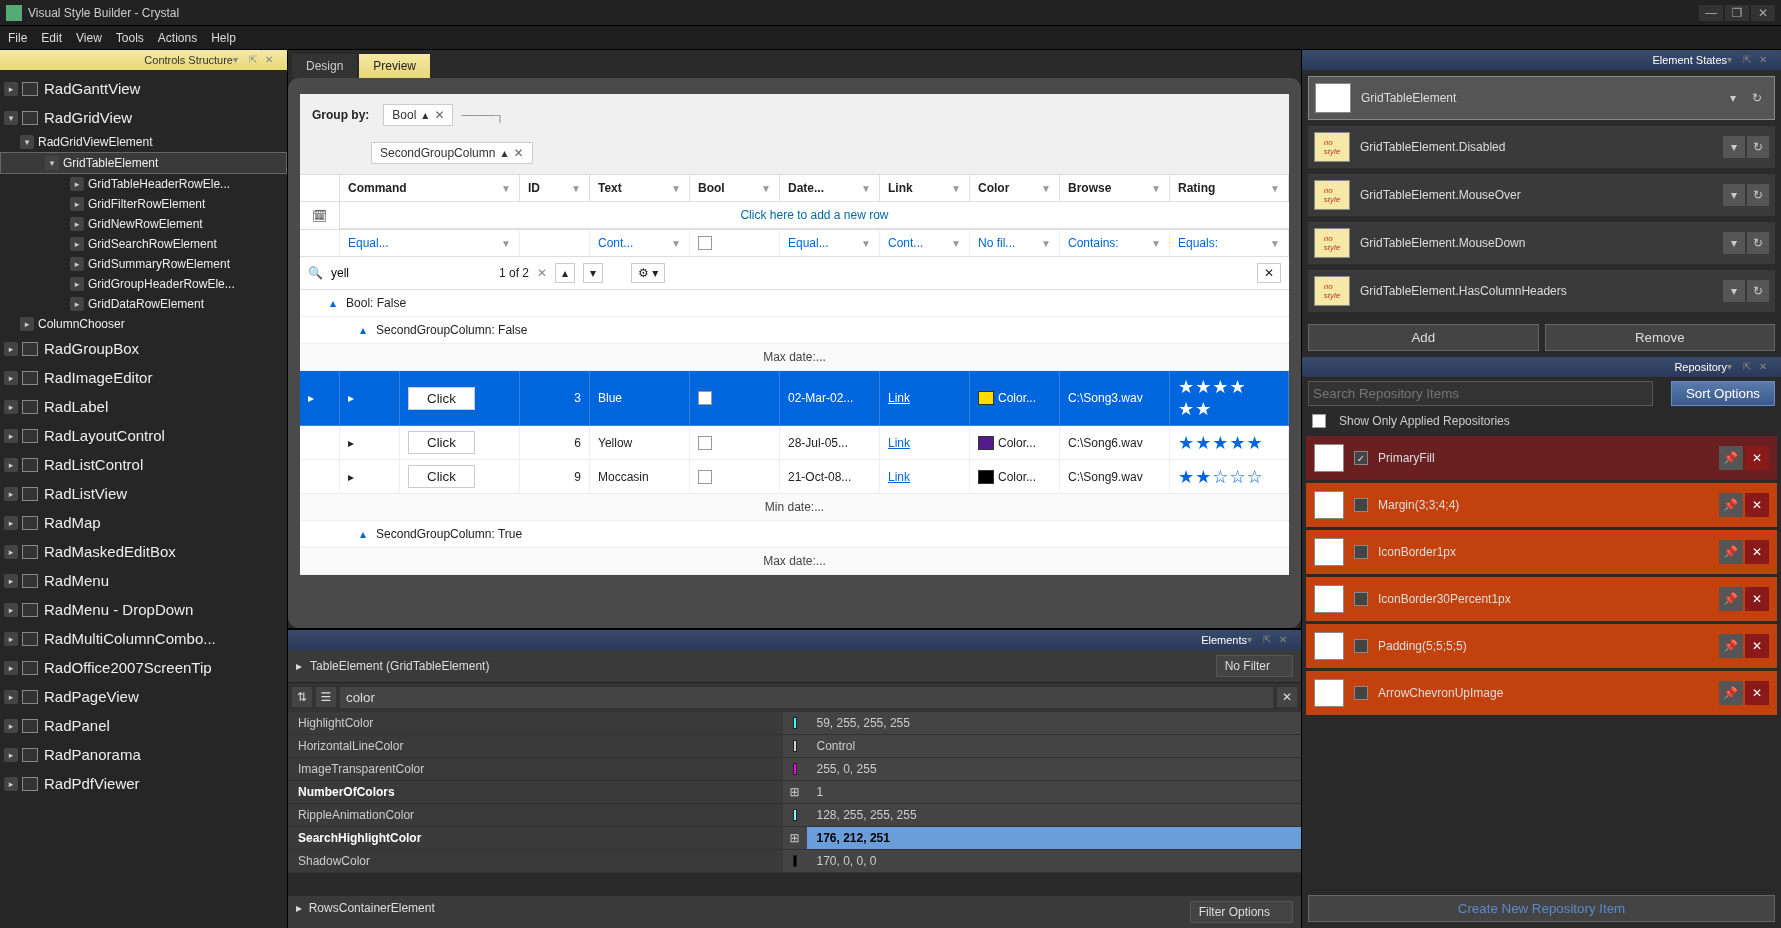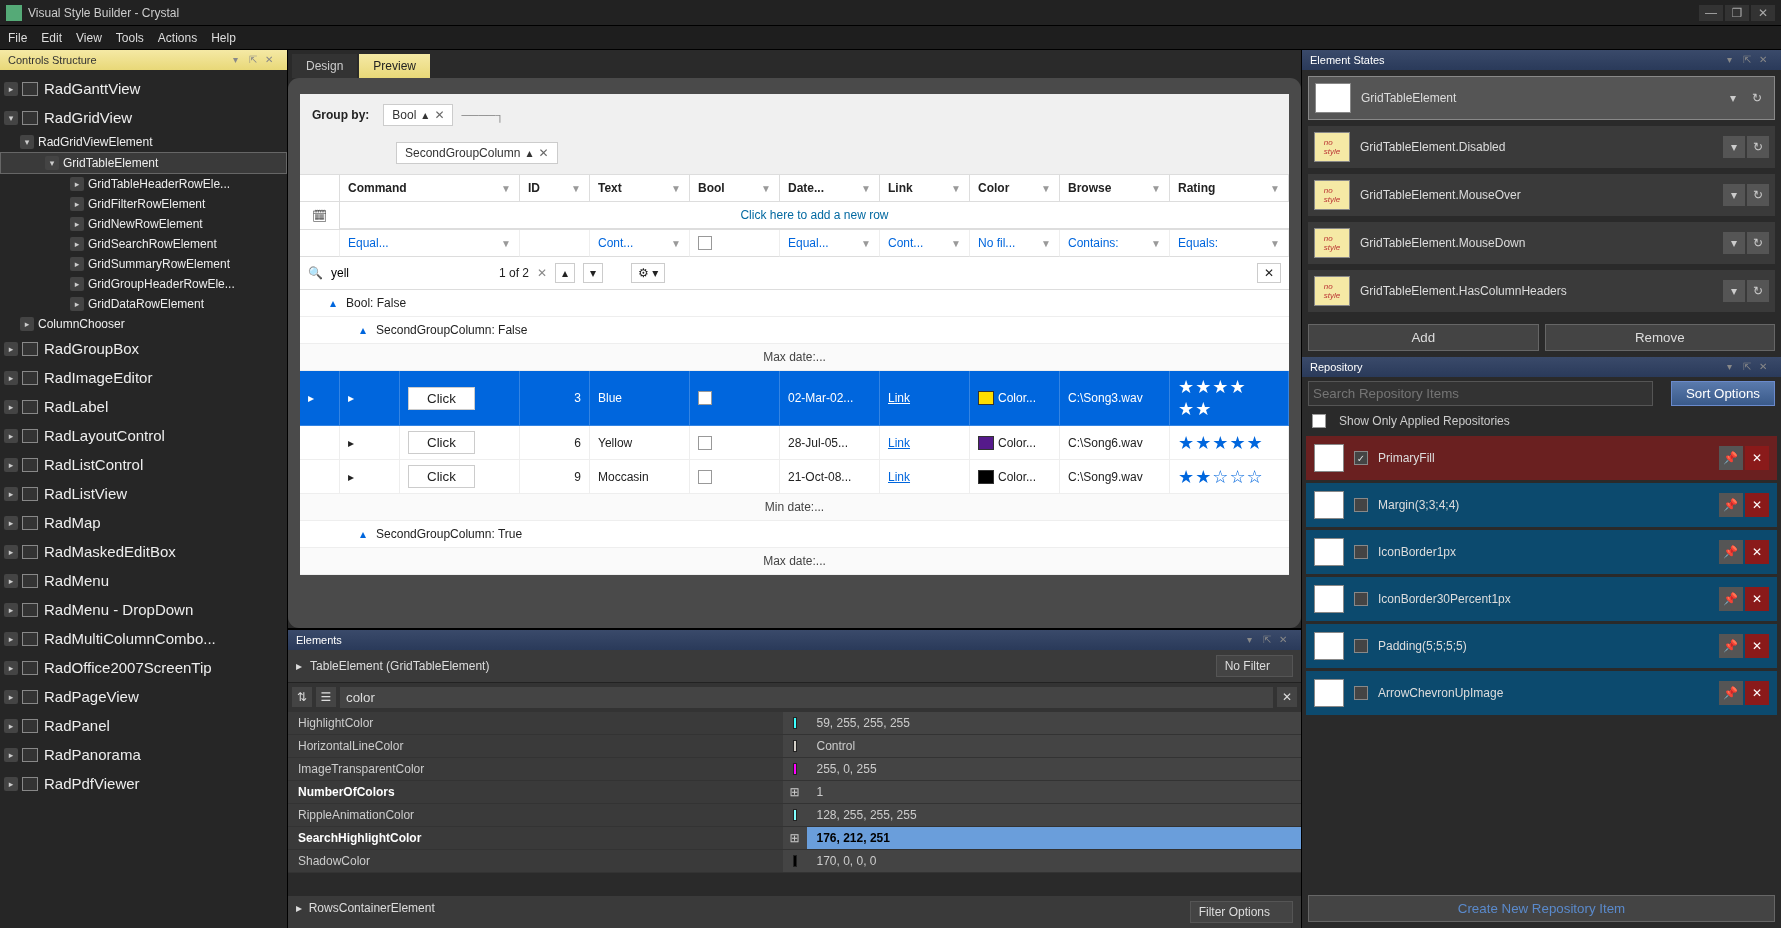--- a/index.html
+++ b/index.html
@@ -6,21 +6,21 @@
 body { background: #1a1a1a; color: #ddd; font-size: 12px; overflow: hidden; width: 1781px; height: 928px; }
 .titlebar { background: #222; height: 26px; display: flex; align-items: center; padding: 0 6px; border-bottom: 1px solid #000; }
 .titlebar .icon { width: 16px; height: 16px; background: #5a7; margin-right: 6px; }
 .titlebar .title { color: #ccc; flex: 1; }
 .titlebar .winbtns { display: flex; gap: 2px; }
 .titlebar .winbtns span { width: 24px; height: 16px; background: #333; display: inline-flex; align-items: center; justify-content: center; color: #aaa; cursor: pointer; }
 .menubar { background: #1e1e1e; height: 24px; display: flex; align-items: center; padding: 0 8px; gap: 14px; color: #ddd; border-bottom: 1px solid #000; }
 .menubar span { cursor: pointer; }
 .main { display: flex; height: calc(928px - 50px); }
 .left-panel { width: 288px; background: #262626; display: flex; flex-direction: column; border-right: 1px solid #000; }
-.panel-title { background: linear-gradient(#3a4a6a,#2a3a5a); color: #fff; padding: 4px 8px; display: flex; align-items: center; justify-content: space-between; font-size: 11px; }
+.panel-title { background: linear-gradient(#3a4a6a,#2a3a5a); color: #fff; padding: 4px 8px; display: flex; align-items: center; justify-content: flex-end; font-size: 11px; }
 .panel-title.light { background: linear-gradient(#f5e9a5,#e8d878); color: #333; }
 .panel-icons { display: flex; gap: 2px; }
 .panel-icons span { width: 14px; height: 12px; color: #888; cursor: pointer; font-size: 10px; }
 .tree { flex: 1; overflow: auto; padding: 4px 0; }
 .tree-item { display: flex; align-items: center; padding: 3px 4px; cursor: pointer; color: #eee; }
 .tree-item.big { font-size: 15px; font-weight: 500; padding: 6px 4px; }
 .tree-item .exp { width: 14px; height: 14px; background: #444; border-radius: 2px; display: inline-flex; align-items: center; justify-content: center; margin-right: 4px; font-size: 9px; color: #ccc; }
 .tree-item .ico { width: 16px; height: 14px; border: 1px solid #888; margin-right: 6px; background: #333; }
 .tree-item.l1 { padding-left: 20px; font-size: 12px; }
 .tree-item.l2 { padding-left: 44px; font-size: 12px; }
@@ -81,21 +81,21 @@
 .state-item .lbl { flex: 1; color: #ddd; }
 .state-item .btns { display: flex; gap: 2px; }
 .state-item .btns span { width: 22px; height: 22px; background: #555; display: flex; align-items: center; justify-content: center; cursor: pointer; color: #ccc; }
 .state-btns { display: flex; gap: 6px; padding: 6px; }
 .state-btns button { flex: 1; background: #444; color: #ddd; border: 1px solid #666; padding: 5px; cursor: pointer; text-align: center; }
 .repo-search { display: flex; padding: 4px 6px; gap: 18px; }
 .repo-search input { flex: 1; background: #333; border: 1px solid #555; color: #888; padding: 4px; }
 .repo-search button { background: linear-gradient(#5a7aac,#3a5a8a); color: #fff; border: 1px solid #6a8acc; padding: 3px 14px; cursor: pointer; }
 .repo-check { padding: 4px 10px; color: #ccc; display: flex; align-items: center; gap: 13px; }
 .repo-list { flex: 1; overflow: auto; padding: 4px; }
-.repo-item { display: flex; align-items: center; gap: 10px; padding: 8px; margin-bottom: 3px; background: #0c4a6e; }
+.repo-item { display: flex; align-items: center; gap: 10px; padding: 8px; margin-bottom: 3px; background: #c2410c; }
 .repo-item.sel { background: #6a2020; }
 .repo-item .thumb { width: 30px; height: 28px; background: #fff; border: 1px solid #888; }
 .repo-item .cb { width: 14px; height: 14px; border: 1px solid #888; background: #444; display: flex; align-items: center; justify-content: center; color: #ddd; font-size: 10px; }
 .repo-item .lbl { flex: 1; color: #ddd; }
 .repo-item .btns { display: flex; gap: 2px; }
 .repo-item .btns span { width: 24px; height: 24px; display: flex; align-items: center; justify-content: center; cursor: pointer; }
 .repo-item .btns .pin { background: #555; color: #ccc; }
 .repo-item .btns .del { background: #8a1a1a; color: #fff; }
 .repo-footer { padding: 6px; }
 .repo-footer button { width: 100%; background: #444; color: #5a8acc; border: 1px solid #666; padding: 5px; cursor: pointer; }
@@ -174,21 +174,21 @@
       <div class="grid-container">
         <div class="groupby">
           <strong>Group by:</strong>
           <span class="chip">
             <span>Bool</span>
             <span>▴</span>
             <span class="x">✕</span>
           </span>
           <span style="color:#888">────┐</span>
           <div style="width:100%"></div>
-          <span style="margin-left:84px" class="chip">
+          <span style="margin-left:59px" class="chip">
             <span>SecondGroupColumn</span>
             <span>▴</span>
             <span class="x">✕</span>
           </span>
         </div>
         <div class="grid-head" id="ghead">
             <div></div>
             <div>Command<span class="filter-ico">▼</span></div>
             <div>ID<span class="filter-ico">▼</span></div>
             <div>Text<span class="filter-ico">▼</span></div>

